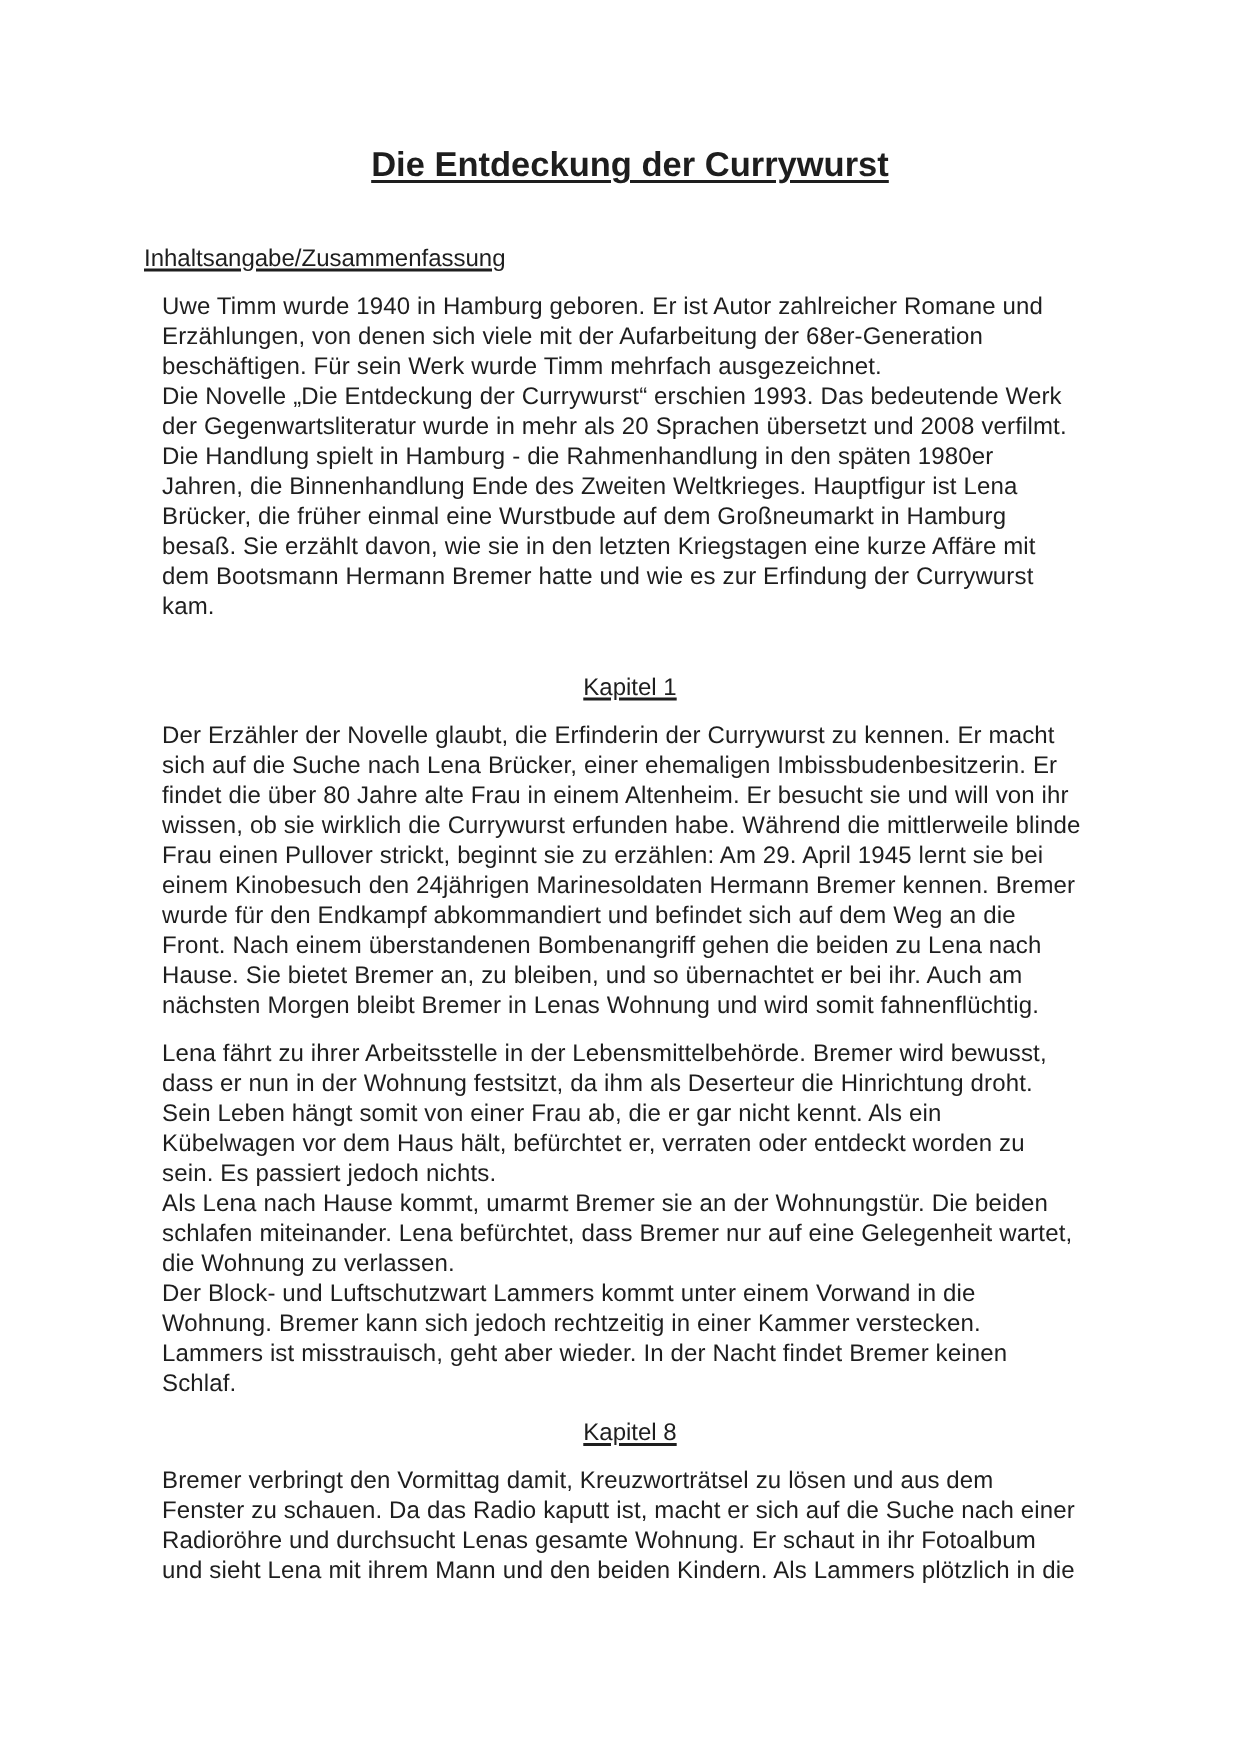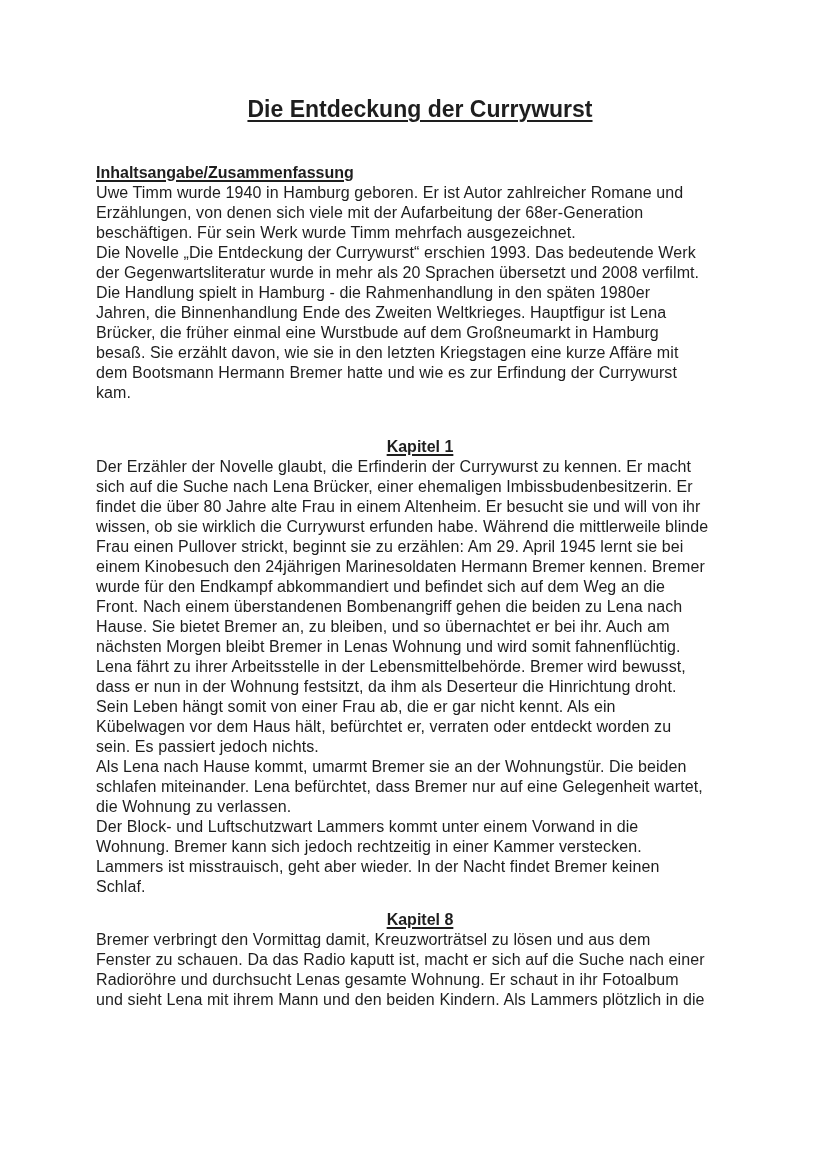--- a/index.html
+++ b/index.html
@@ -29,21 +29,21 @@
     font-weight: bold;
     line-height: 28px;
     text-align: center;
     text-decoration: underline;
     text-decoration-thickness: 2px;
     text-underline-offset: 3px;
   }
   .sub-heading {
     margin: 0;
     font-size: 16px;
-    font-weight: bold;
+    font-weight: normal;
     line-height: 21px;
     text-decoration: underline;
     text-decoration-thickness: 1.5px;
     text-underline-offset: 2px;
   }
   .intro-heading {
     margin-top: 39px;
   }
   .chapters-title {
     margin: 25px 0 0 0;
@@ -52,21 +52,21 @@
     line-height: 28px;
   }
   .chapter-heading {
     margin-top: 12px;
     text-align: center;
   }
   .chapter-heading.first {
     margin-top: 33px;
   }
   .body-text {
-    margin: 0;
+    margin: 12px;
     font-size: 16px;
     line-height: 20px;
     white-space: pre-line;
     letter-spacing: 0.1px;
   }
 </style>
 </head>
 <body>
 
 <div class="page">

